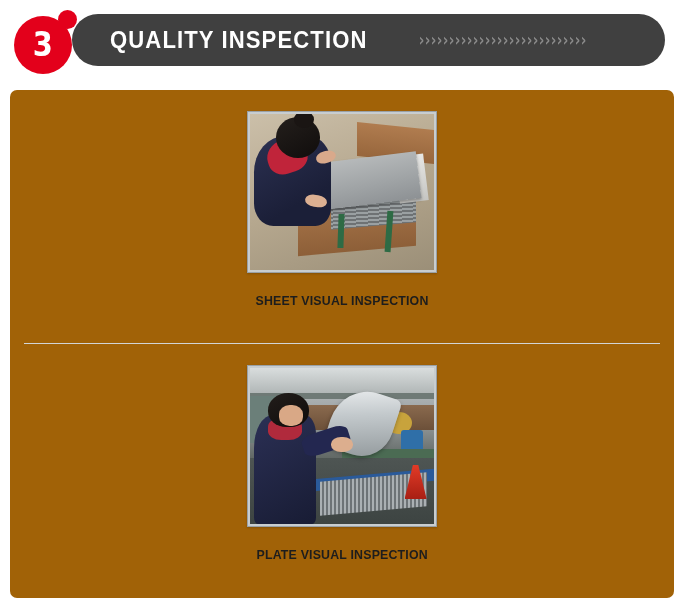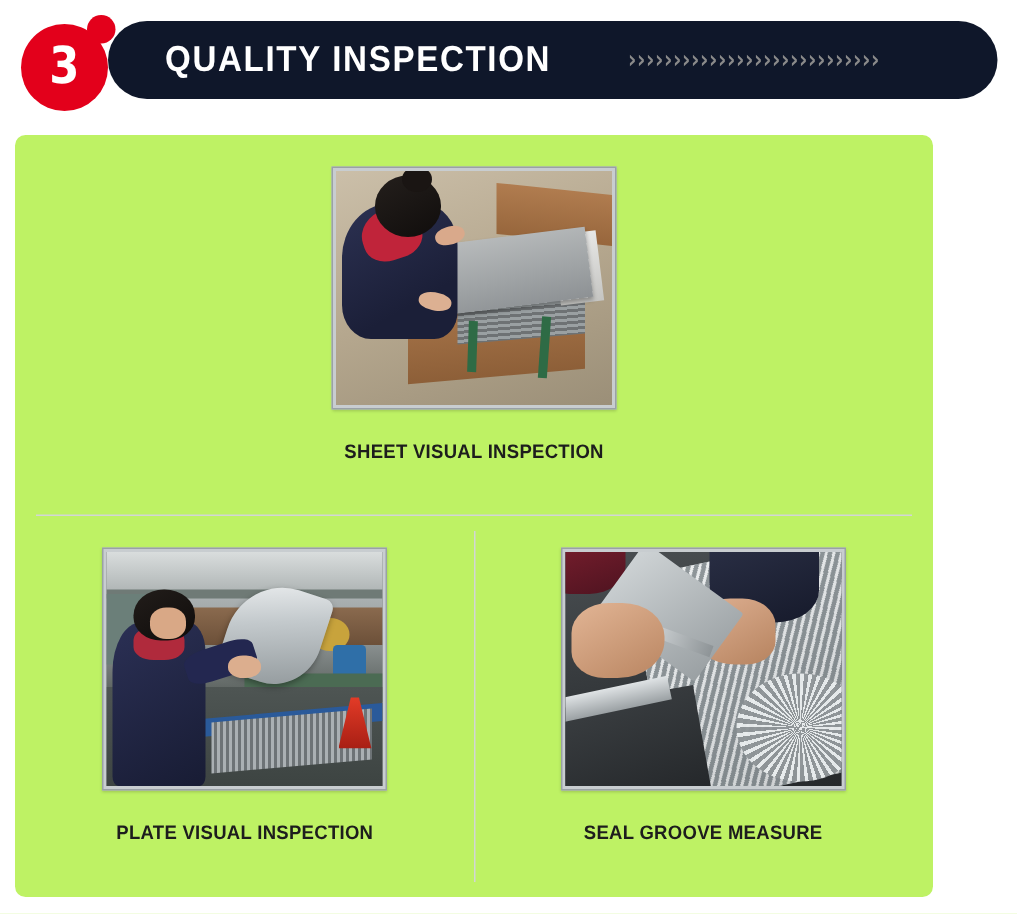--- a/index.html
+++ b/index.html
@@ -24,21 +24,21 @@
   .header {
     position: relative;
     height: 84px;
   }
   .header-banner {
     position: absolute;
     left: 72px;
     top: 14px;
     width: 593px;
     height: 52px;
-    background: #0f172a;
+    background: #404040;
     border-radius: 26px;
     display: flex;
     align-items: center;
   }
   .header-title {
     color: #ffffff;
     font-size: 24px;
     font-weight: bold;
     letter-spacing: 1.2px;
     margin-left: 38px;
@@ -98,23 +98,23 @@
     height: 19px;
     border-radius: 50%;
     background: #e3001b;
   }
 
   
   .panel {
     position: absolute;
     left: 10px;
     top: 90px;
-    width: 612px;
+    width: 664px;
     height: 508px;
-    background: #bef264;
+    background: #a16207;
     border-radius: 7px;
     display: flex;
     flex-direction: column;
   }
   .row {
     flex: 1 1 50%;
     display: flex;
     position: relative;
   }
   .row.row-top::after {
@@ -455,35 +455,17 @@
             <div class="layer head"></div>
             <div class="layer face"></div>
             <div class="layer arm"></div>
             <div class="layer hand"></div>
           </div>
         </div>
         <div class="caption">PLATE VISUAL INSPECTION</div>
       </div>
 
 
-      <div class="cell">
-        <div class="photo-frame">
-          <div class="photo p6">
-            <div class="layer bg"></div>
-            <div class="layer plate"></div>
-            <div class="layer plate-fan"></div>
-            <div class="layer mat"></div>
-            <div class="layer rail"></div>
-            <div class="layer sleeve"></div>
-            <div class="layer sleeve2"></div>
-            <div class="layer hand2"></div>
-            <div class="layer caliper"></div>
-            <div class="layer caliper-jaw"></div>
-            <div class="layer hand1"></div>
-          </div>
-        </div>
-        <div class="caption">SEAL GROOVE MEASURE</div>
-      </div>
 
     </div>
 
   </div>
 </div>
 
 </body></html>

